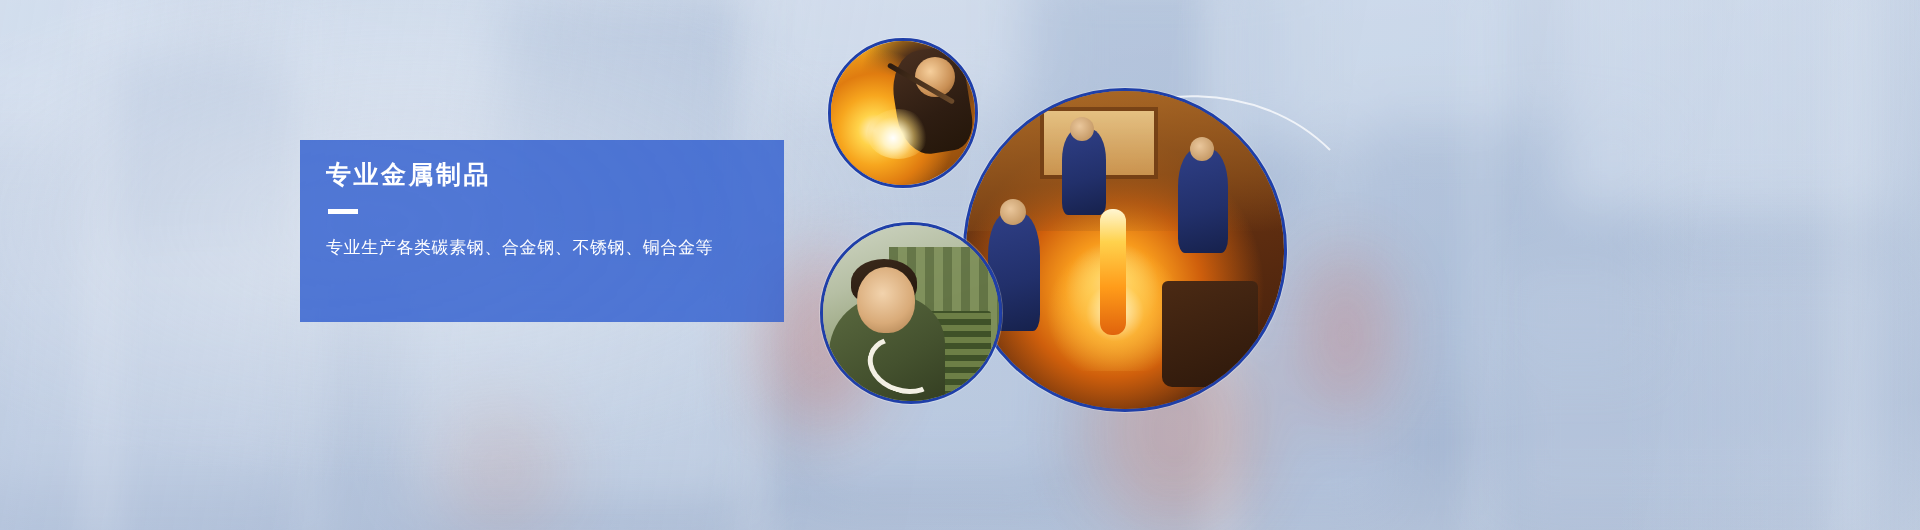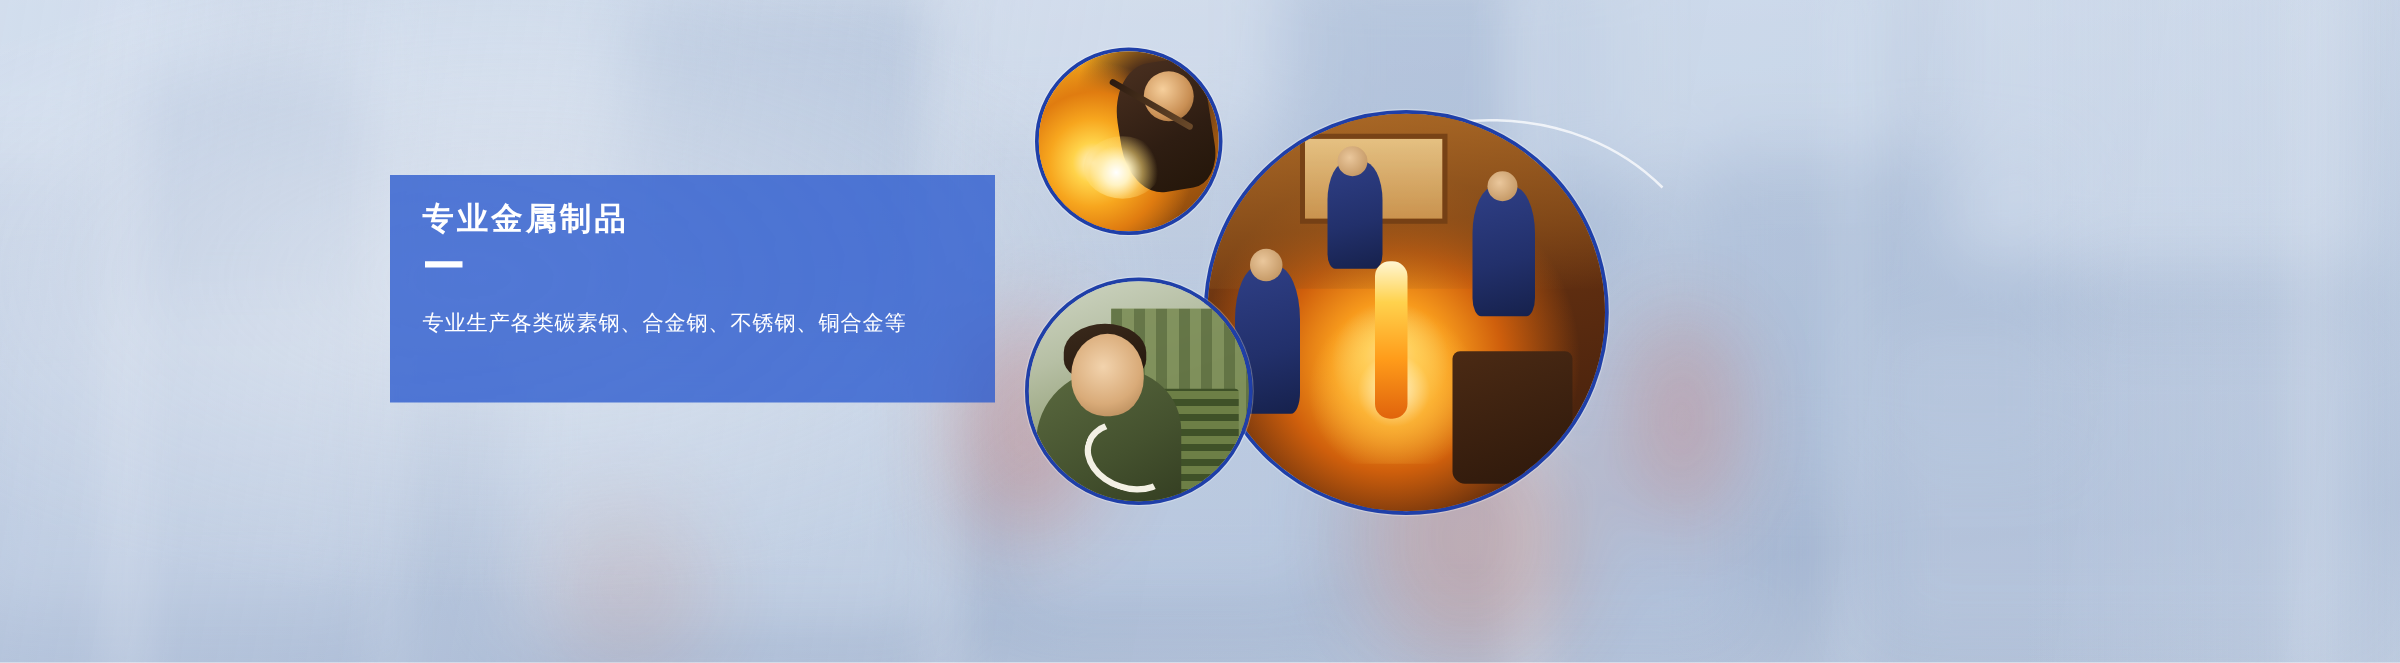--- a/index.html
+++ b/index.html
@@ -37,39 +37,39 @@
     background:linear-gradient(100deg,rgba(190,205,228,.55) 0%,rgba(176,194,220,.30) 45%,rgba(150,175,210,.28) 100%);
   }
   .bg-sheen{
     position:absolute; inset:0;
     background:radial-gradient(ellipse 900px 420px at 20% 42%,rgba(255,255,255,.42),rgba(255,255,255,0) 62%);
   }
 
   
   .panel{
     position:absolute;
-    left:312px; top:140px;
+    left:300px; top:140px;
     width:484px; height:182px;
     background:rgba(46,92,206,.80);
     padding:22px 0 0 26px;
   }
   .panel-title{
     font-size:25px;
     font-weight:700;
     color:#ffffff;
     letter-spacing:2.5px;
     line-height:1;
   }
   .panel-rule{
     width:30px; height:5px;
     background:#ffffff;
     margin:22px 0 0 2px;
   }
   .panel-desc{
-    margin-top:32px;
+    margin-top:20px;
     font-size:17px;
     line-height:1.62;
     color:#ffffff;
     letter-spacing:.6px;
     font-weight:400;
   }
   .panel-desc div{ white-space:nowrap; }
 
   
   .circles{ position:absolute; left:0; top:0; width:1920px; height:530px; }

